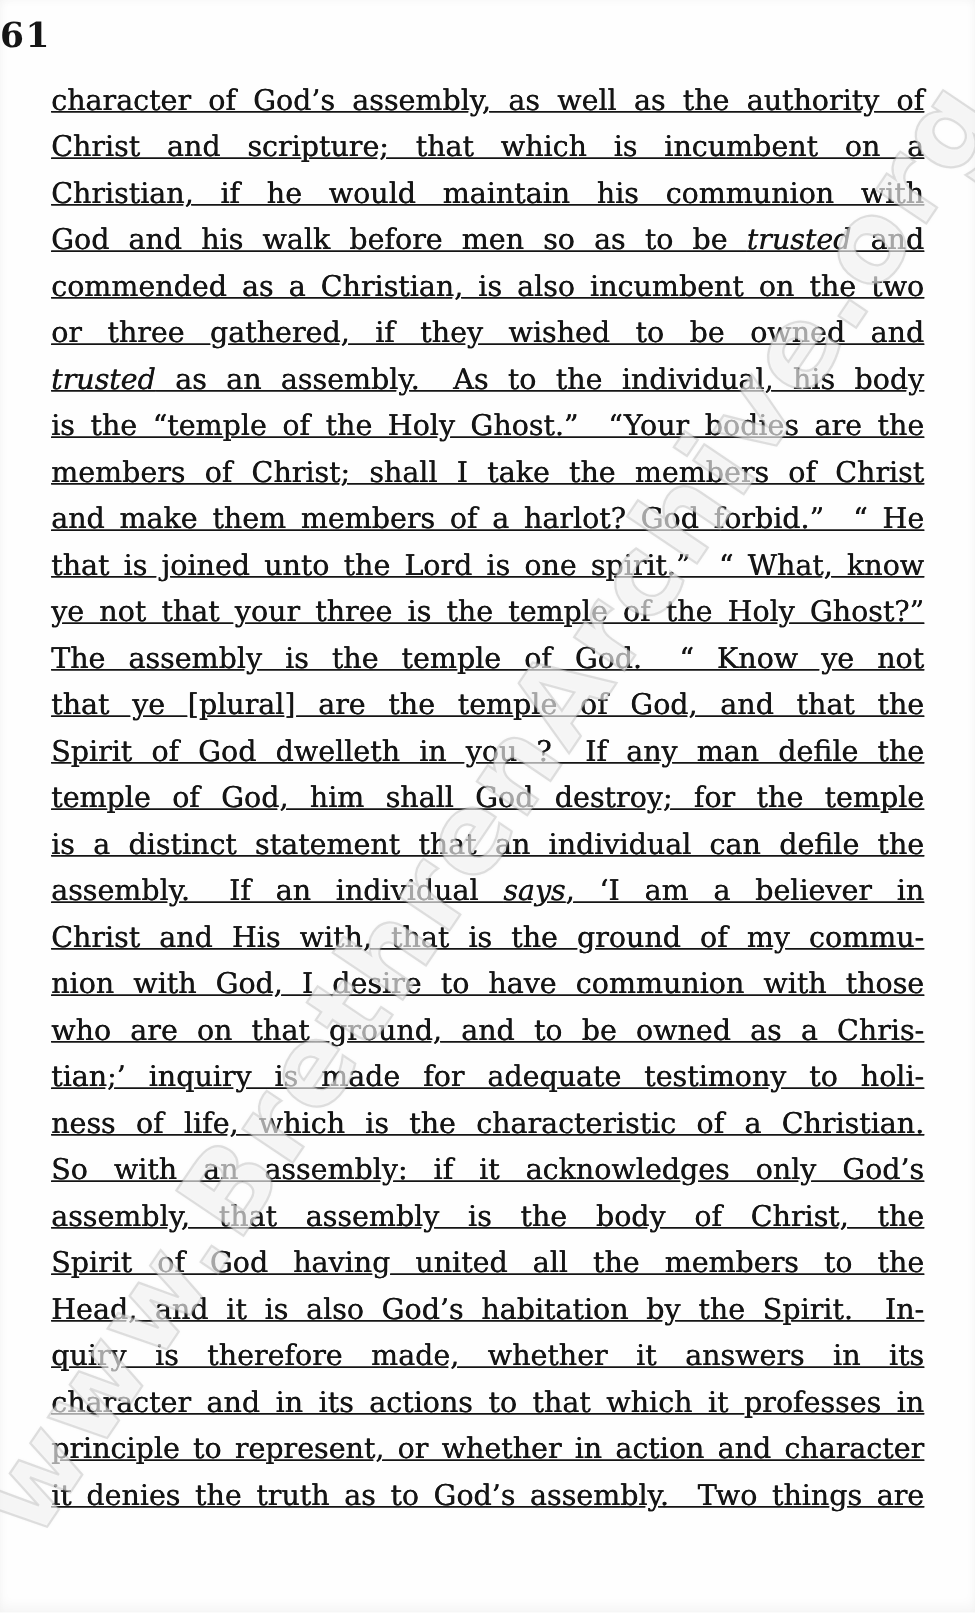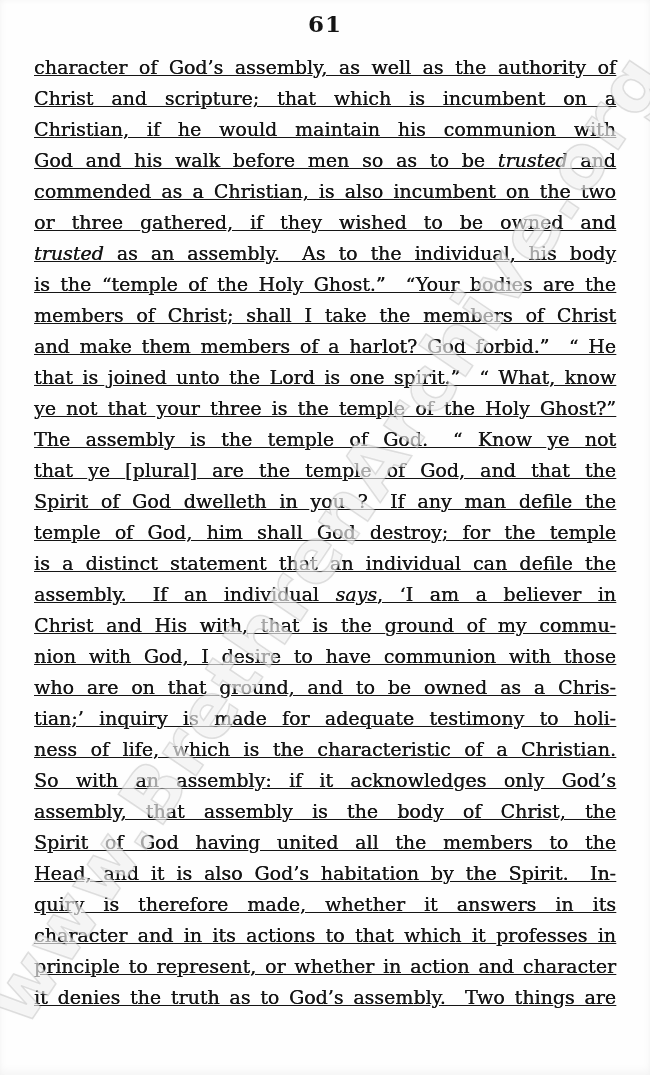--- a/index.html
+++ b/index.html
@@ -11,21 +11,20 @@
     overflow: hidden;
     font-family: "DejaVu Serif", "Liberation Serif", serif;
     color: #151515;
     box-shadow: inset 0 -4px 8px rgba(0,0,0,0.04), inset 0 2px 5px rgba(0,0,0,0.02);
   }
   .page-number {
     position: absolute;
     top: 10px;
     left: 0;
     right: 0;
-    text-align: center;
     font-size: 23px;
     font-weight: bold;
     letter-spacing: 1px;
   }
   .text-block {
     position: absolute;
     top: 52px;
     left: 34px;
     width: 582px;
     text-decoration: underline;

